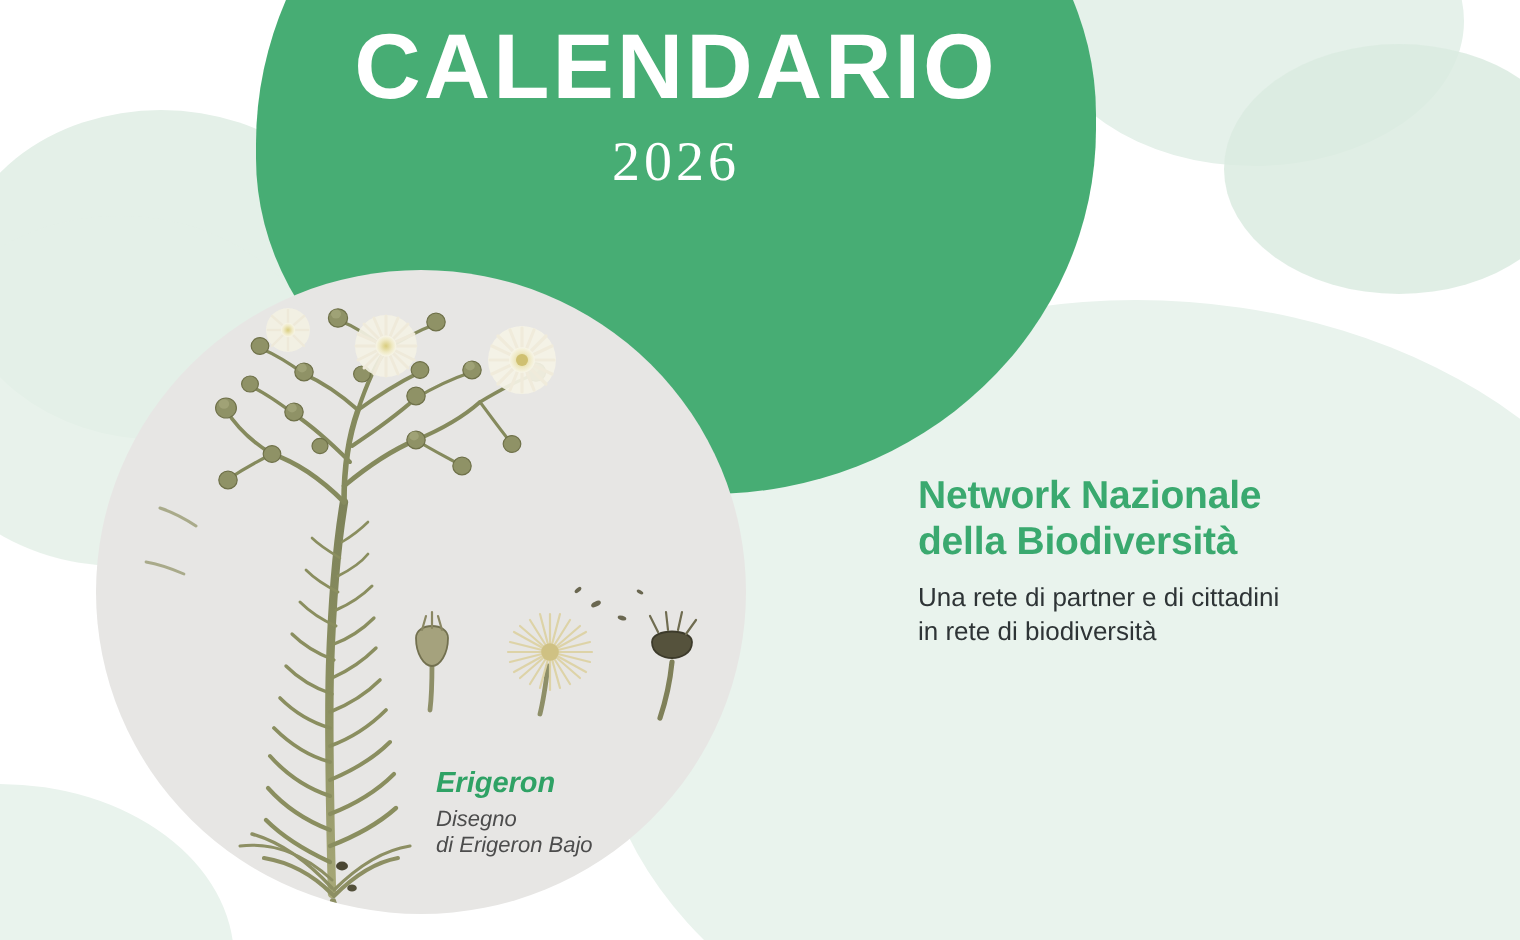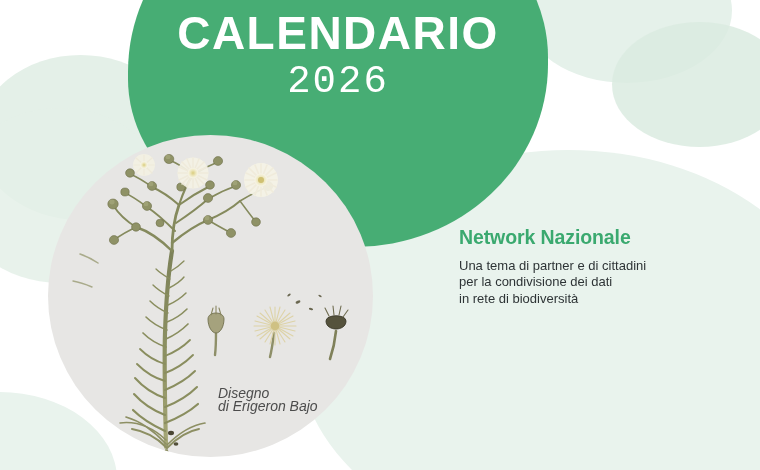--- a/index.html
+++ b/index.html
@@ -101,26 +101,26 @@
     font-size: 46px;
     font-weight: 700;
     letter-spacing: 1.5px;
     line-height: 52px;
     margin: 0;
     padding-top: 7px;
     font-family: "Liberation Sans", sans-serif;
   }
   #calendario-year {
     color: #ffffff;
-    font-size: 39px;
+    font-size: 28px;
     font-weight: 300;
     letter-spacing: 2px;
     line-height: 46px;
     margin: 0;
-    font-family: Liberation Mono, monospace;
+    font-family: Liberation Serif, serif;
   }
 
   
   #illustration-disc {
     position: absolute;
     left: 48px;
     top: 135px;
     width: 325px;
     height: 322px;
     border-radius: 50%;
@@ -147,31 +147,31 @@
   #caption-species {
     color: #2fa265;
     font-size: 14.5px;
     font-weight: 700;
     font-style: italic;
     line-height: 17px;
     margin: 0;
   }
   #caption-credit {
     color: #4c4c4c;
-    font-size: 14px;
+    font-size: 11px;
     font-style: italic;
     line-height: 12.5px;
     margin-top: 3px;
   }
 
   
   #info-block {
     position: absolute;
     left: 459px;
-    top: 226px;
+    top: 237px;
     width: 262px;
     z-index: 7;
   }
   #info-heading {
     color: #3aa96f;
     font-size: 19.5px;
     font-weight: 700;
     line-height: 22.5px;
     letter-spacing: -0.1px;
     margin: 0;
@@ -426,31 +426,32 @@
 
       <g stroke="#9a9c74" fill="none" stroke-linecap="round" opacity=".8">
         <path d="M50 128 C44 124 38 121 32 119" stroke-width="1.5"></path>
         <path d="M44 152 C37 149 31 147 25 146" stroke-width="1.4"></path>
       </g>
     </svg>
   </div>
 
   <div id="caption-block">
     <div id="caption-species">
+      <span class="nowrap-line">Erigeron</span>
     </div>
     <div id="caption-credit">
       <span class="nowrap-line">Disegno</span>
       <span class="nowrap-line">di Erigeron Bajo</span>
     </div>
   </div>
 
   <div id="info-block">
     <div id="info-heading">
       <span class="nowrap-line">Network Nazionale</span>
+      <span class="nowrap-line">della Biodiversità</span>
     </div>
     <div id="info-subtitle">
-      <span class="nowrap-line">Una tema di partner e di cittadini</span>
-      <span class="nowrap-line">per la condivisione dei dati</span>
+      <span class="nowrap-line">Una rete di partner e di cittadini</span>
       <span class="nowrap-line">in rete di biodiversità</span>
     </div>
   </div>
 
 </div>
 
 </body></html>

